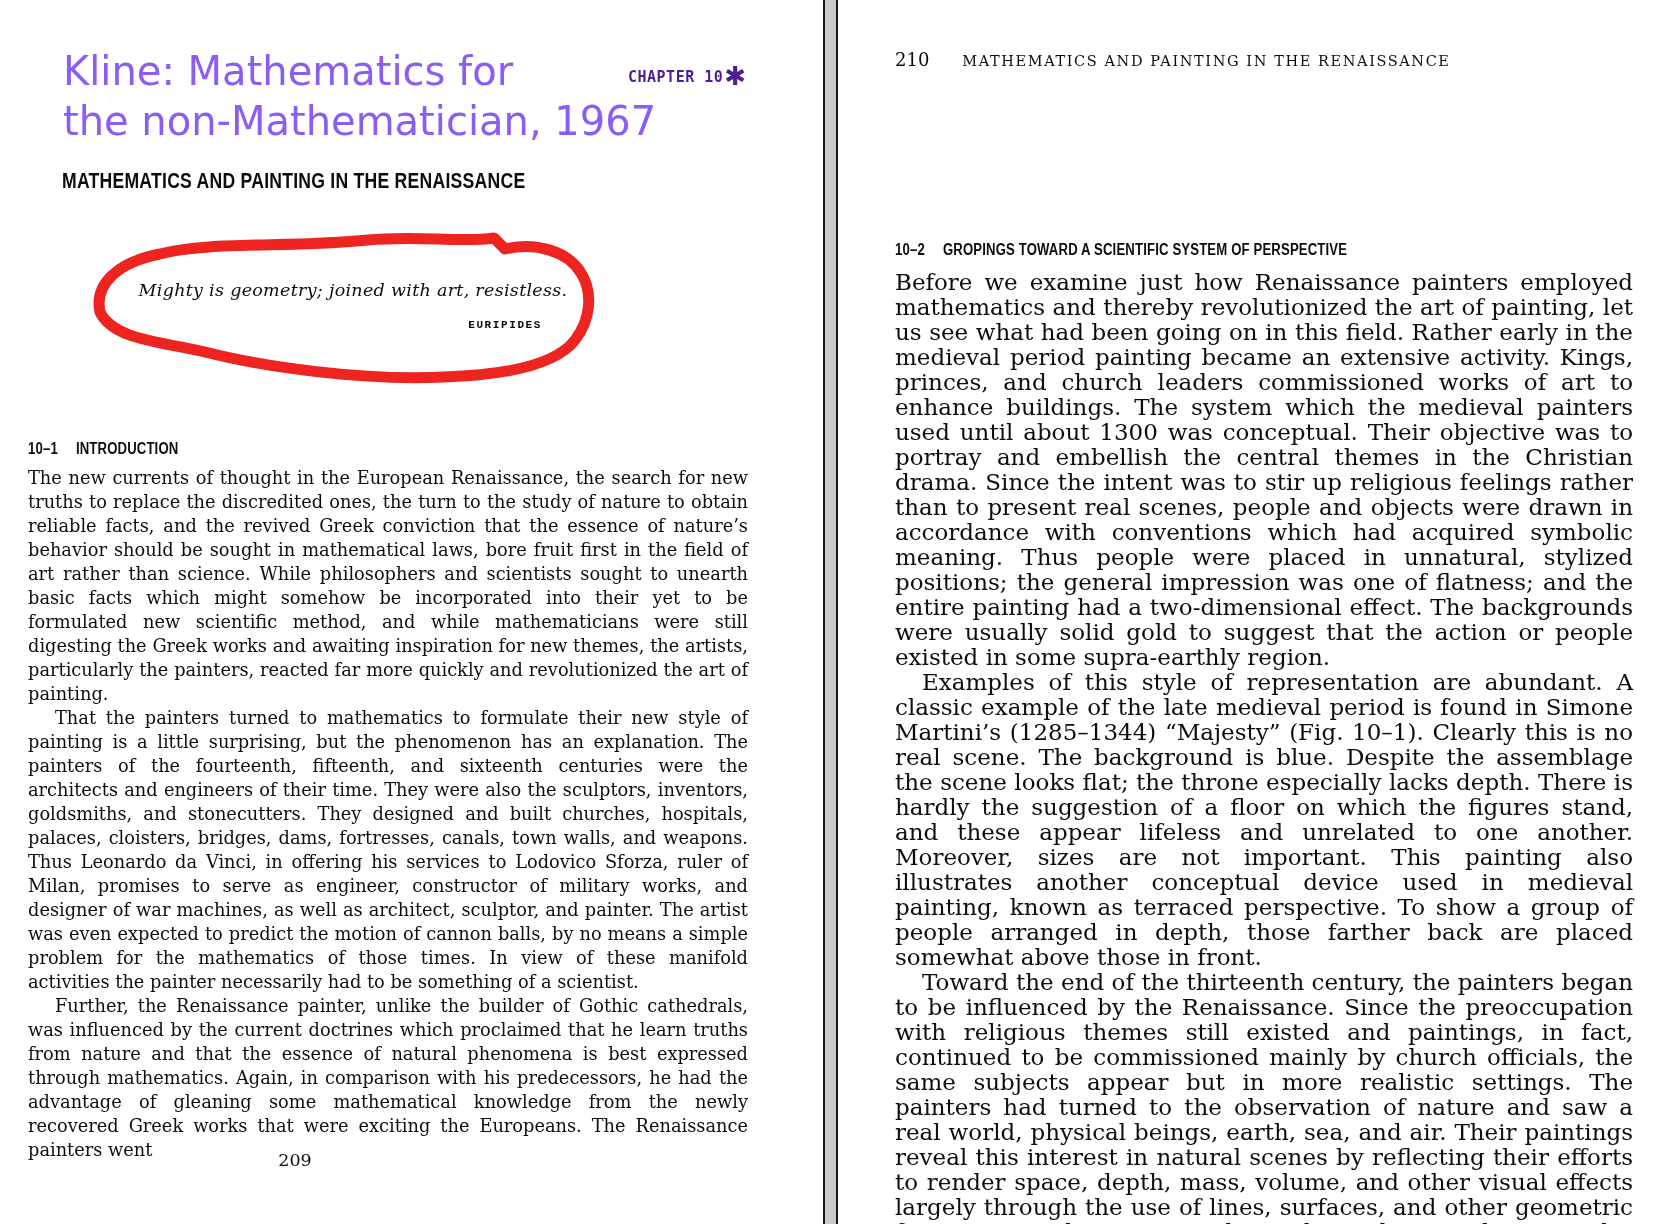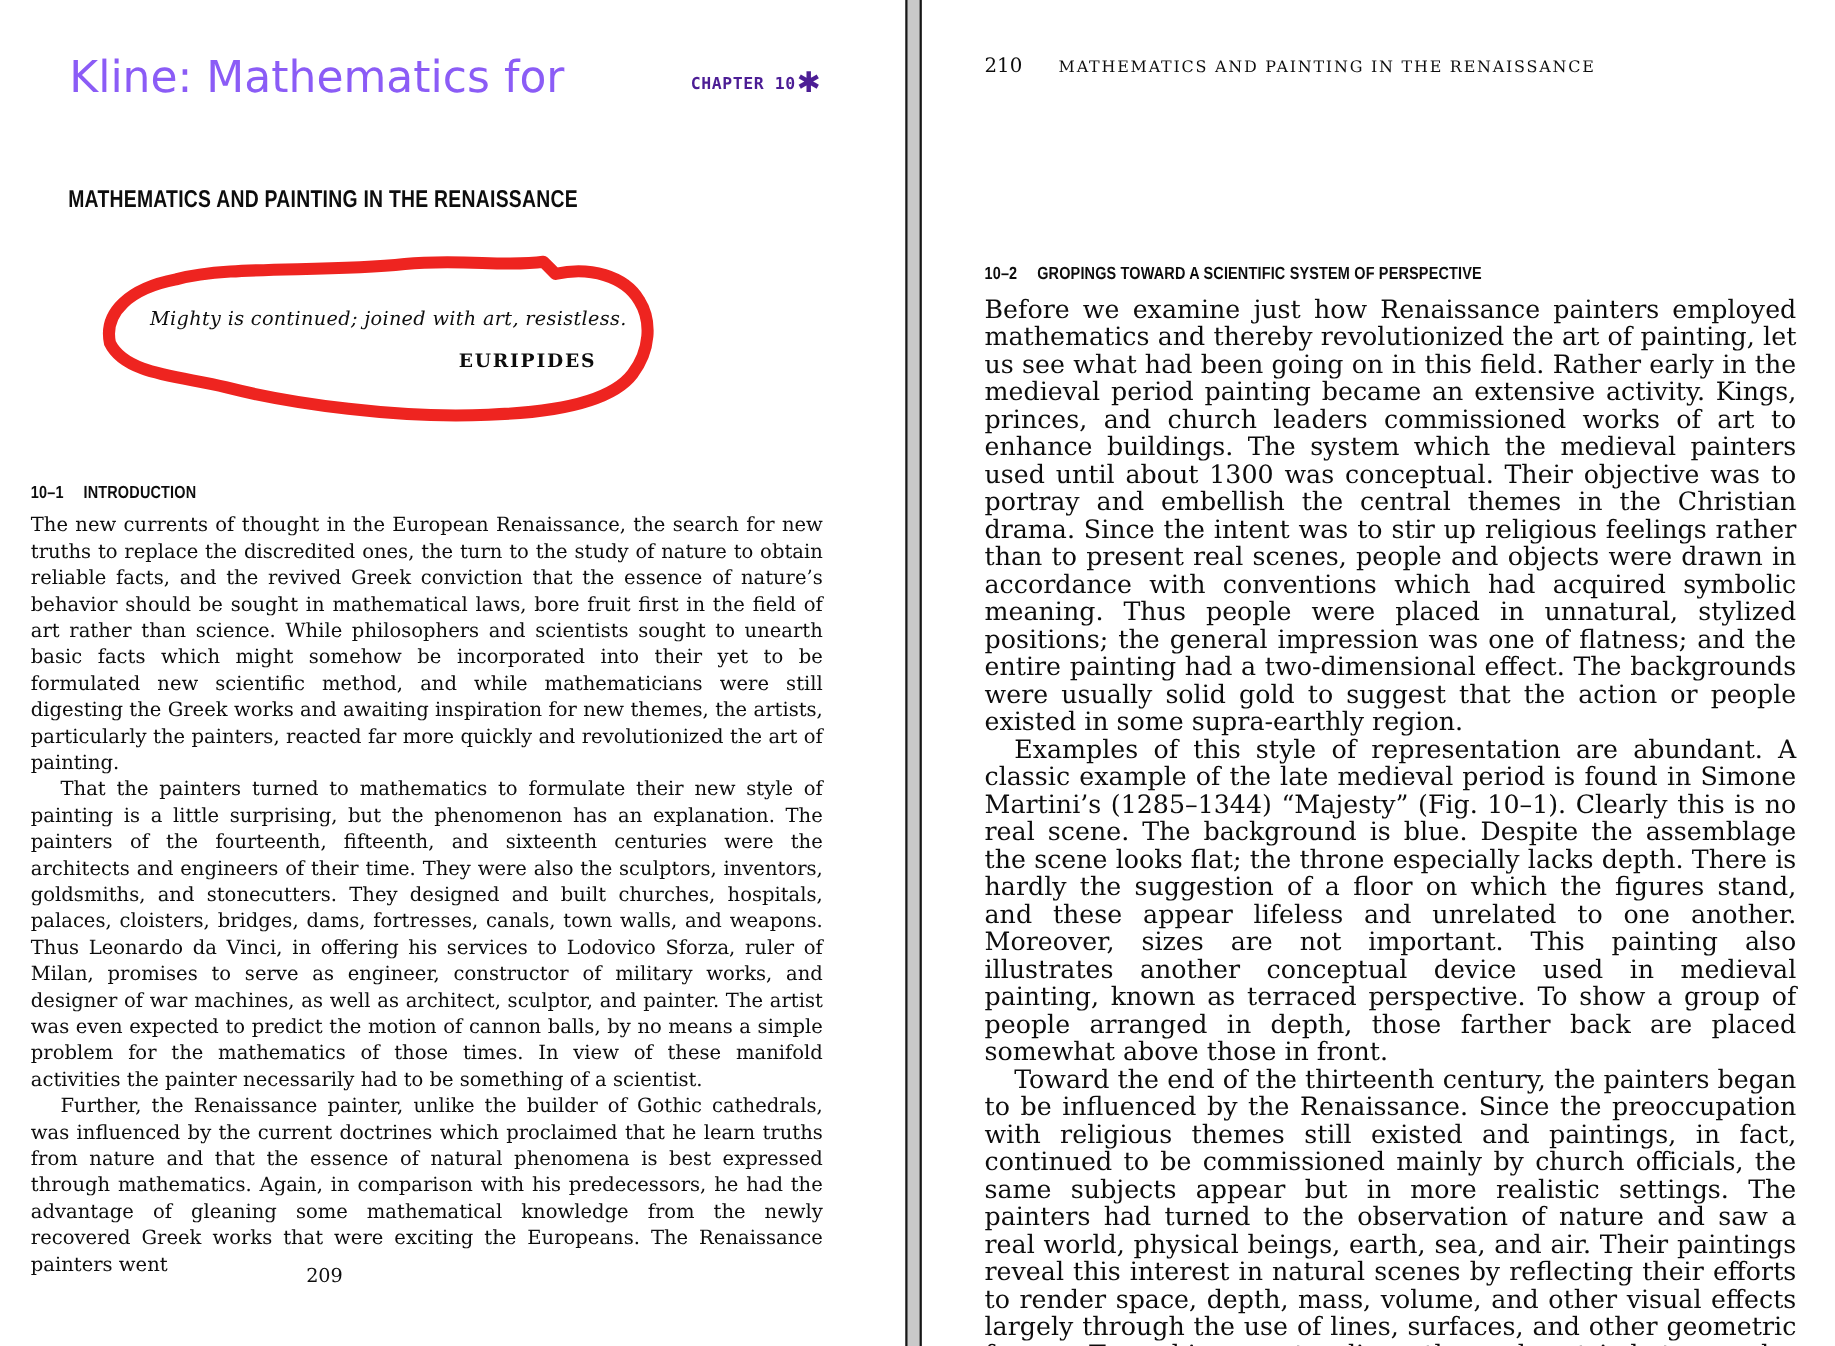--- a/index.html
+++ b/index.html
@@ -38,21 +38,21 @@
     font-size:22px; letter-spacing:0.3px;
     transform:scaleX(0.8); transform-origin:0 0;
   }
 
   .epigraph-quote {
     position:absolute; left:98px; top:280px; width:510px; text-align:center;
     font-style:italic; font-size:17.5px; letter-spacing:0.3px; white-space:nowrap;
   }
   .epigraph-attr {
     position:absolute; left:98px; top:319px; width:444px; text-align:right;
-    font-weight:700; font-size:17px; letter-spacing:1.6px;
+    font-weight:700; font-size:11px; letter-spacing:1.6px;font-family:Liberation Mono, monospace;
   }
 
   .red-circle { position:absolute; left:86px; top:224px; width:514px; height:170px; }
   .red-circle path {
     fill:none; stroke:#ee2420; stroke-width:11;
     stroke-linecap:round; stroke-linejoin:round;
   }
 
   .section-head {
     position:absolute; margin:0; white-space:nowrap;
@@ -96,29 +96,30 @@
 </style>
 </head>
 <body>
 
 <div class="canvas">
 
   <section class="page page-left">
 
     <div class="red-title">
       <div>Kline: Mathematics for</div>
+      <div>the non-Mathematician, 1967</div>
     </div>
 
     <div class="chapter">
       <span>CHAPTER 10</span><span class="asterisk">✱</span>
     </div>
 
     <h1 class="page-title">MATHEMATICS AND PAINTING IN THE RENAISSANCE</h1>
 
-    <div class="epigraph-quote">Mighty is continued; joined with art, resistless.</div>
+    <div class="epigraph-quote">Mighty is geometry; joined with art, resistless.</div>
     <div class="epigraph-attr">EURIPIDES</div>
 
     <svg class="red-circle" viewBox="0 0 514 170" preserveAspectRatio="none">
       <path d="M 14 88
                C 8 60, 32 38, 74 30
                C 122 17, 205 24, 282 16
                C 332 11, 374 19, 408 14
                L 419 25
                C 450 18, 482 27, 495 49
                C 507 68, 505 95, 489 116

